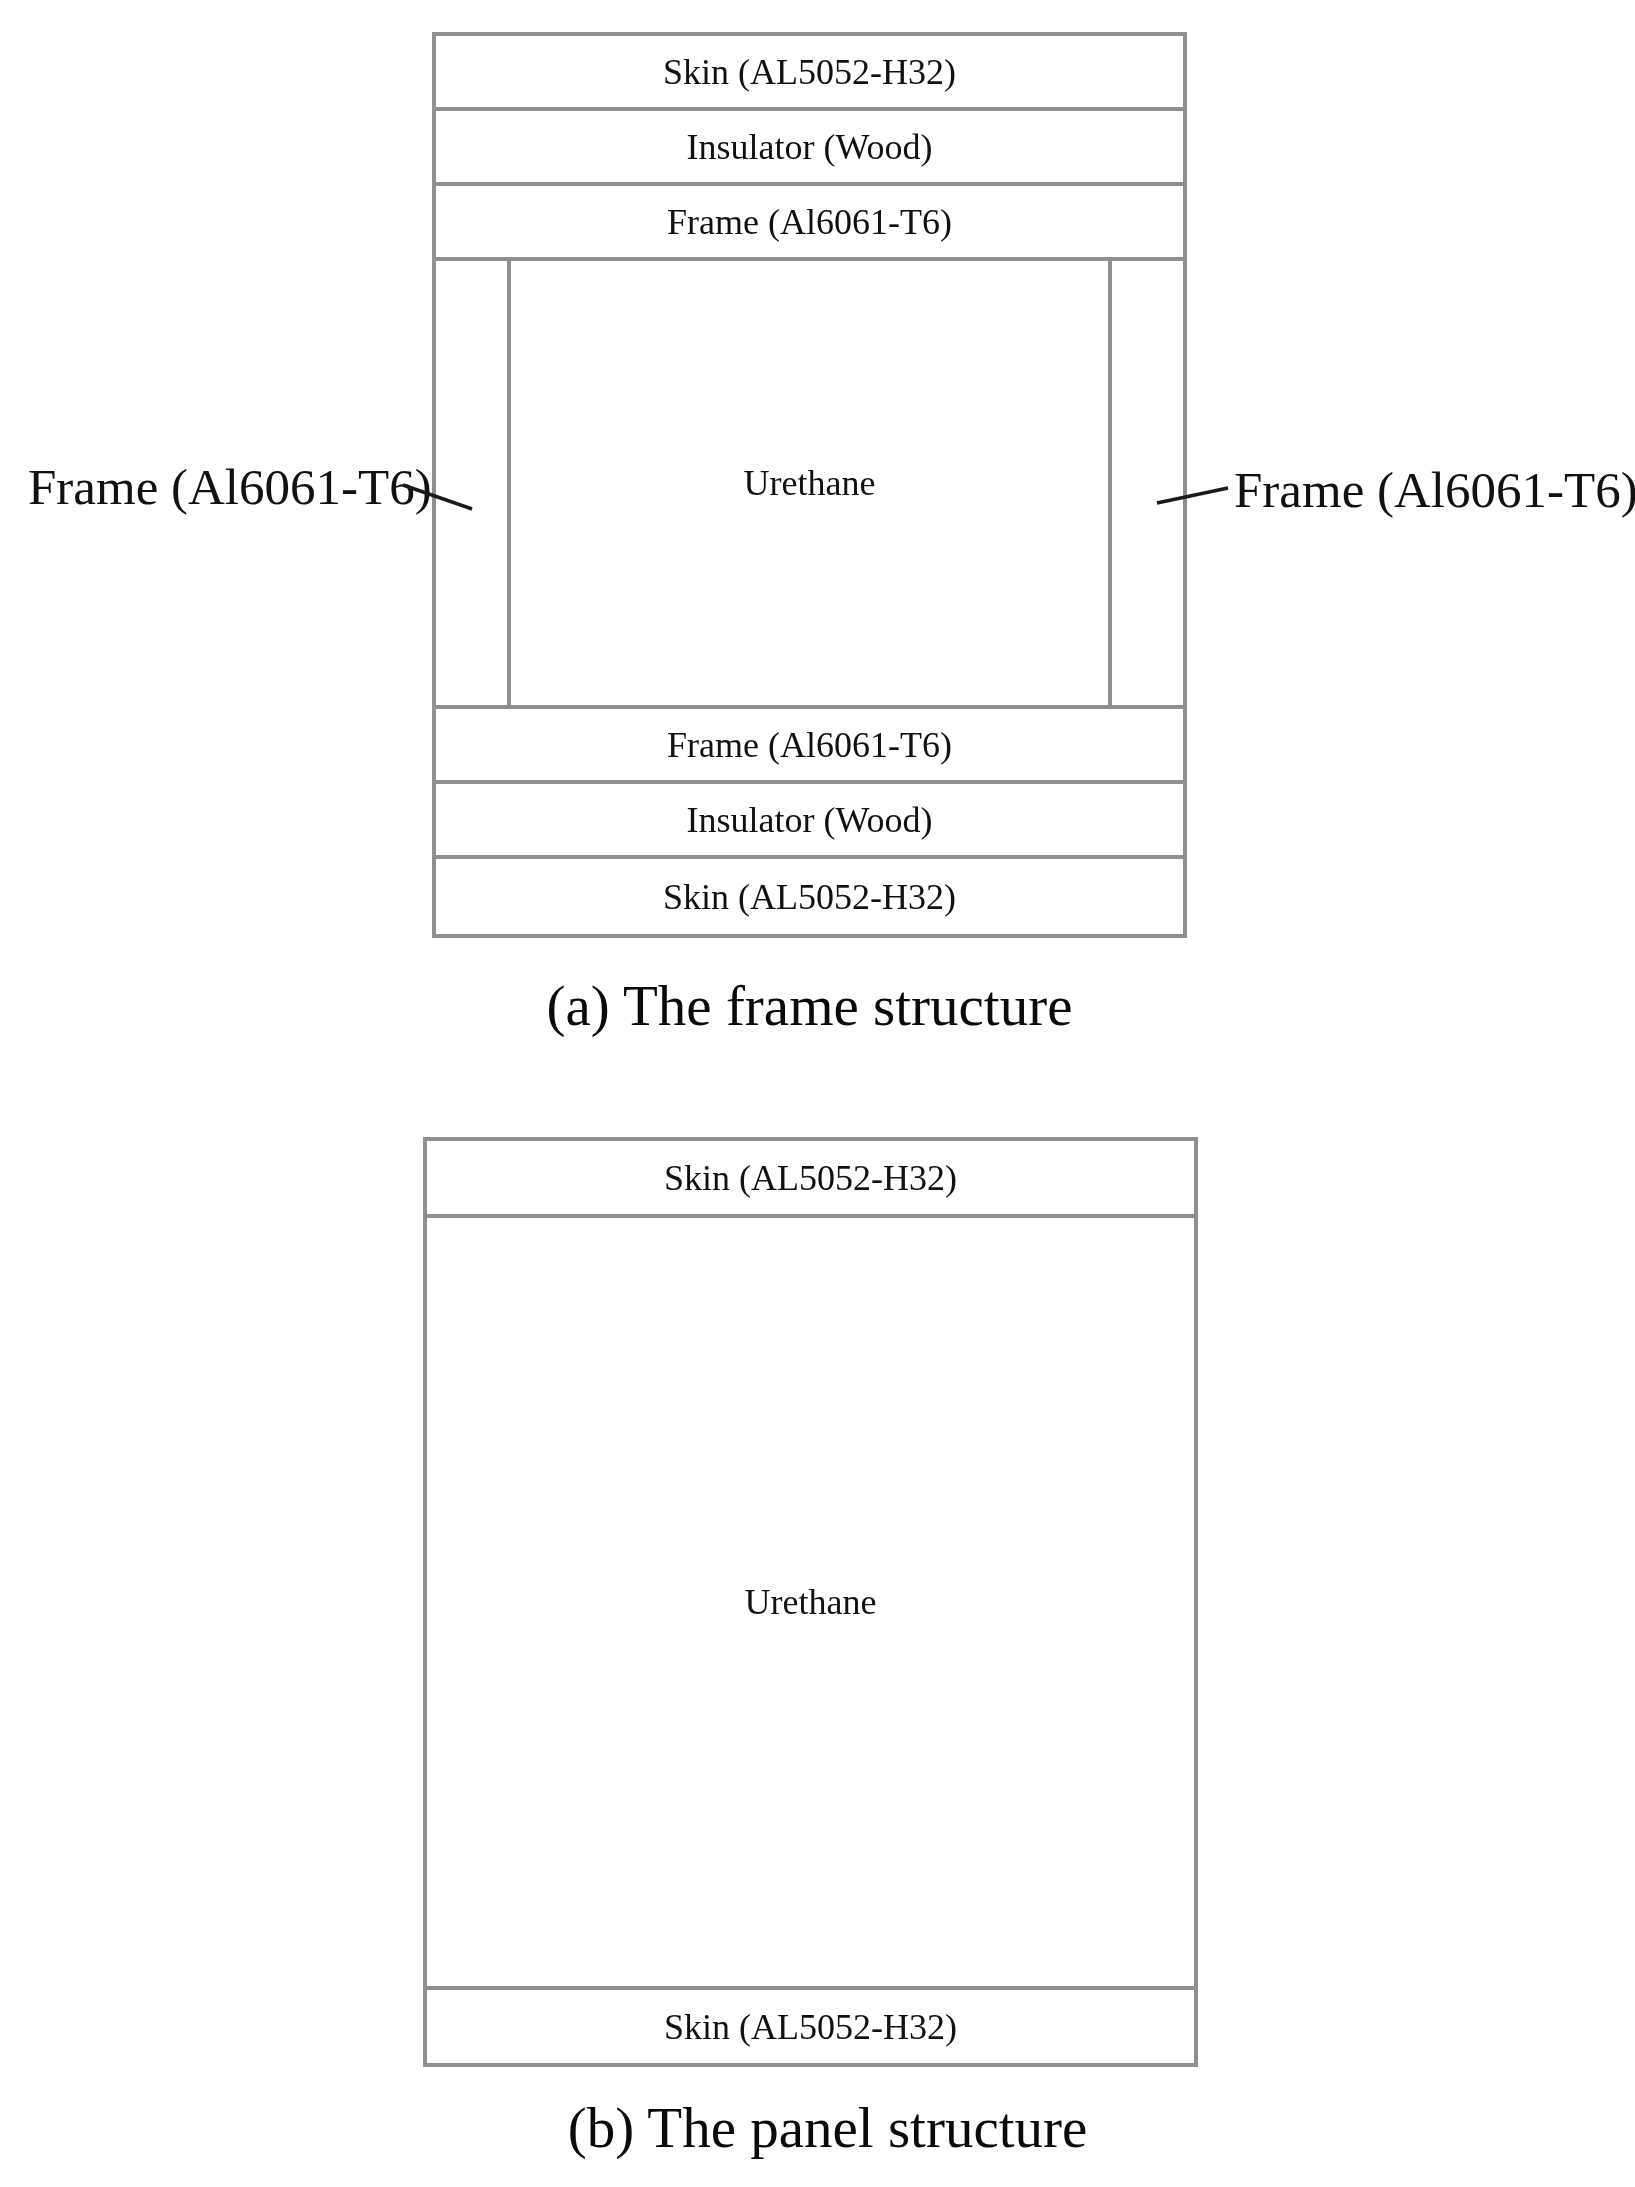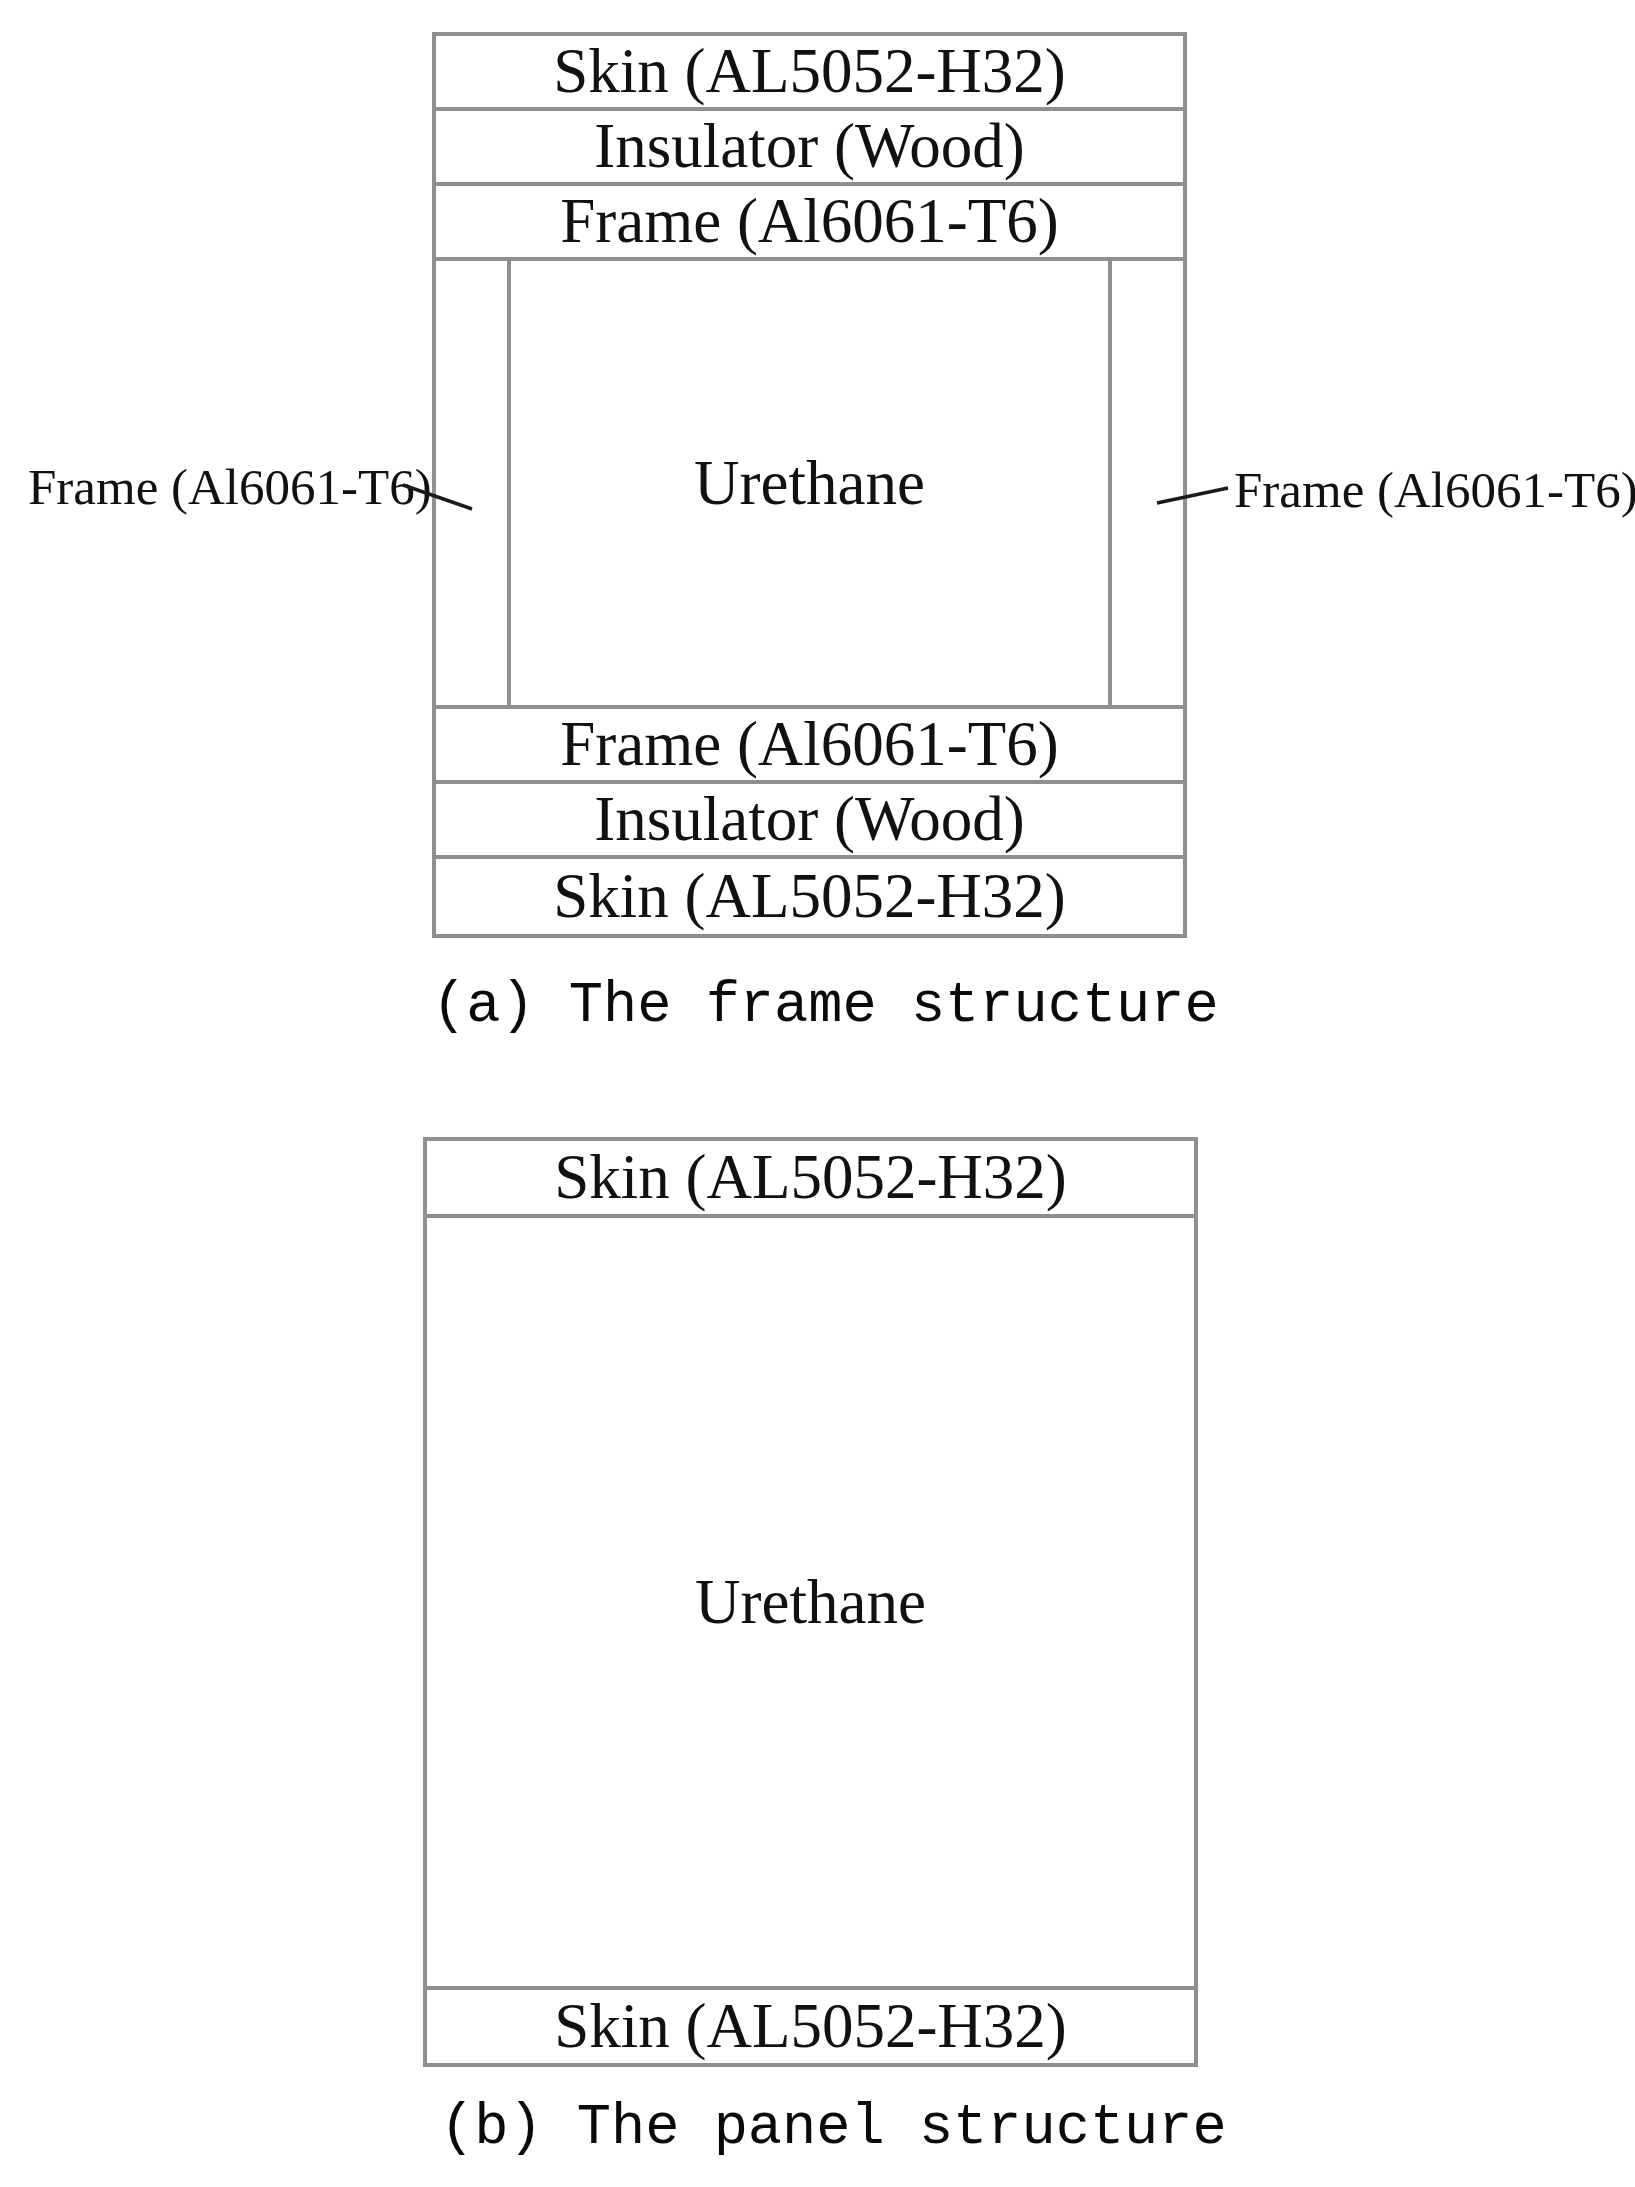--- a/index.html
+++ b/index.html
@@ -9,21 +9,21 @@
   }
   body {
     width: 1635px;
     height: 2187px;
     position: relative;
     font-family: "Liberation Serif", "DejaVu Serif", serif;
     color: #111111;
     overflow: hidden;
   }
   .layer-label {
-    font-size: 63px;
+    font-size: 36px;
     line-height: 1;
     color: #111111;
     text-align: center;
     white-space: nowrap;
   }
   
   .diagram-a {
     position: absolute;
     left: 432px;
     top: 32px;
@@ -111,21 +111,20 @@
   }
   .side-label.left { left: 28px; top: 462px; }
   .side-label.right { left: 1234px; top: 465px; }
   .caption {
     position: absolute;
     font-size: 57px;
     line-height: 1.2;
     text-align: center;
     color: #0a0a0a;
     white-space: nowrap;
-    font-family: Liberation Mono, monospace;
   }
   .caption.a { left: 432px; width: 755px; top: 972px; }
   .caption.b { left: 440px; width: 775px; top: 2094px; }
   .leader-overlay {
     position: absolute;
     left: 0;
     top: 0;
     width: 1635px;
     height: 2187px;
     pointer-events: none;

